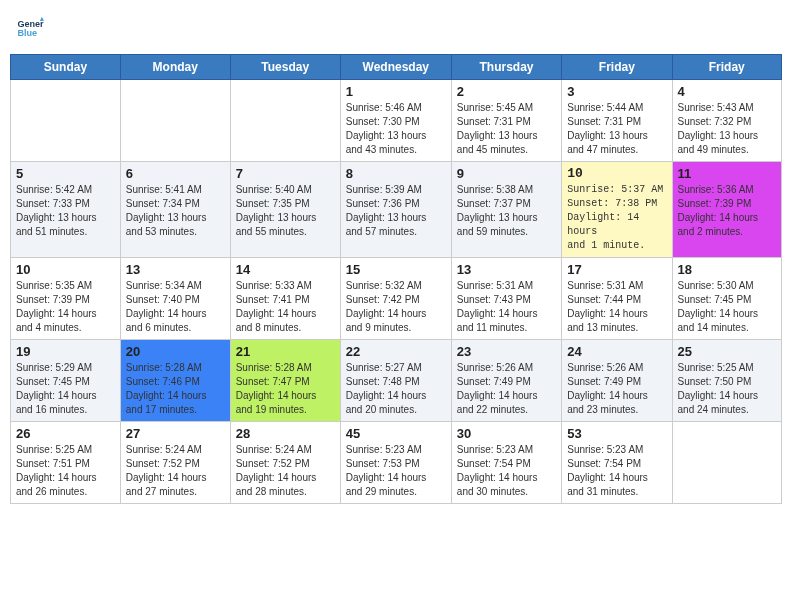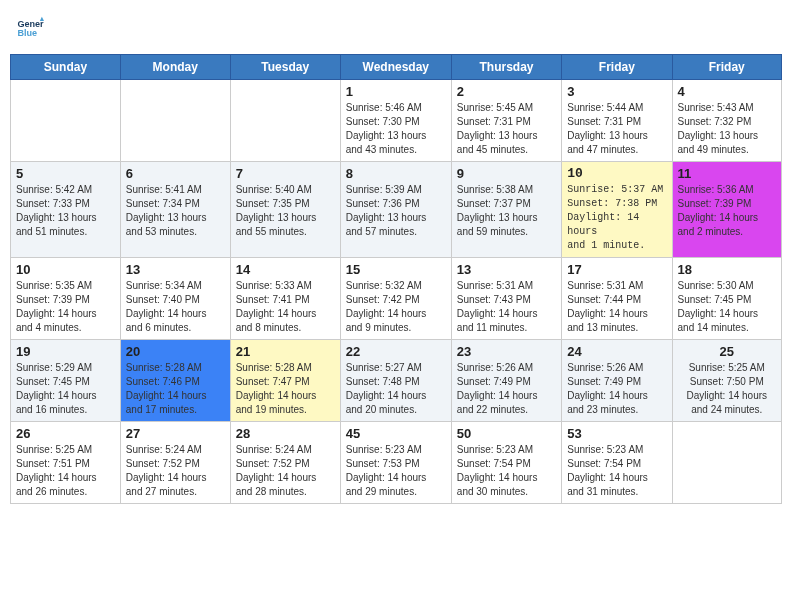--- a/index.html
+++ b/index.html
@@ -196,37 +196,37 @@
       </tr>
       <tr>
         <td style="background: rgb(240, 244, 248); margin-top: 42px;">
           <span class="day-num">19</span>
           <div class="day-info">Sunrise: 5:29 AM<br>Sunset: 7:45 PM<br>Daylight: 14 hours<br>and 16 minutes.</div>
         </td>
         <td style="background: #3b82f6;">
           <span class="day-num">20</span>
           <div class="day-info">Sunrise: 5:28 AM<br>Sunset: 7:46 PM<br>Daylight: 14 hours<br>and 17 minutes.</div>
         </td>
-        <td style="background: #fef9c3;">
+        <td style="background: #bef264;">
           <span class="day-num">21</span>
           <div class="day-info">Sunrise: 5:28 AM<br>Sunset: 7:47 PM<br>Daylight: 14 hours<br>and 19 minutes.</div>
         </td>
         <td style="background: rgb(240, 244, 248);">
           <span class="day-num">22</span>
           <div class="day-info">Sunrise: 5:27 AM<br>Sunset: 7:48 PM<br>Daylight: 14 hours<br>and 20 minutes.</div>
         </td>
         <td style="background: rgb(240, 244, 248);">
           <span class="day-num">23</span>
           <div class="day-info">Sunrise: 5:26 AM<br>Sunset: 7:49 PM<br>Daylight: 14 hours<br>and 22 minutes.</div>
         </td>
         <td style="background: rgb(240, 244, 248);">
           <span class="day-num">24</span>
           <div class="day-info">Sunrise: 5:26 AM<br>Sunset: 7:49 PM<br>Daylight: 14 hours<br>and 23 minutes.</div>
         </td>
-        <td style="background: rgb(240, 244, 248); text-align: center;">
+        <td style="background: rgb(240, 244, 248);">
           <span class="day-num">25</span>
           <div class="day-info">Sunrise: 5:25 AM<br>Sunset: 7:50 PM<br>Daylight: 14 hours<br>and 24 minutes.</div>
         </td>
       </tr>
       <tr>
         <td>
           <span class="day-num">26</span>
           <div class="day-info">Sunrise: 5:25 AM<br>Sunset: 7:51 PM<br>Daylight: 14 hours<br>and 26 minutes.</div>
         </td>
         <td>
@@ -235,21 +235,21 @@
         </td>
         <td>
           <span class="day-num">28</span>
           <div class="day-info">Sunrise: 5:24 AM<br>Sunset: 7:52 PM<br>Daylight: 14 hours<br>and 28 minutes.</div>
         </td>
         <td>
           <span class="day-num">45</span>
           <div class="day-info">Sunrise: 5:23 AM<br>Sunset: 7:53 PM<br>Daylight: 14 hours<br>and 29 minutes.</div>
         </td>
         <td>
-          <span class="day-num">50</span>
+          <span class="day-num">30</span>
           <div class="day-info">Sunrise: 5:23 AM<br>Sunset: 7:54 PM<br>Daylight: 14 hours<br>and 30 minutes.</div>
         </td>
         <td>
           <span class="day-num">53</span>
           <div class="day-info">Sunrise: 5:23 AM<br>Sunset: 7:54 PM<br>Daylight: 14 hours<br>and 31 minutes.</div>
         </td>
         <td class="empty-cell"></td>
       </tr>
     </tbody>
 </table>

